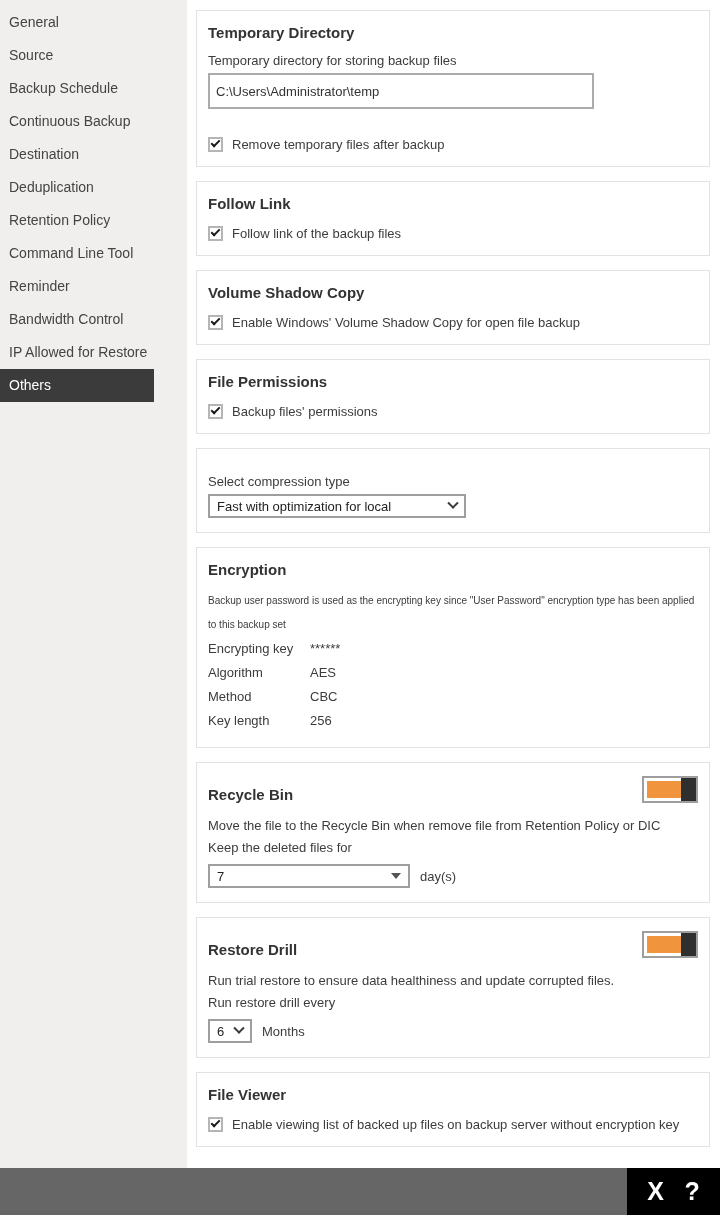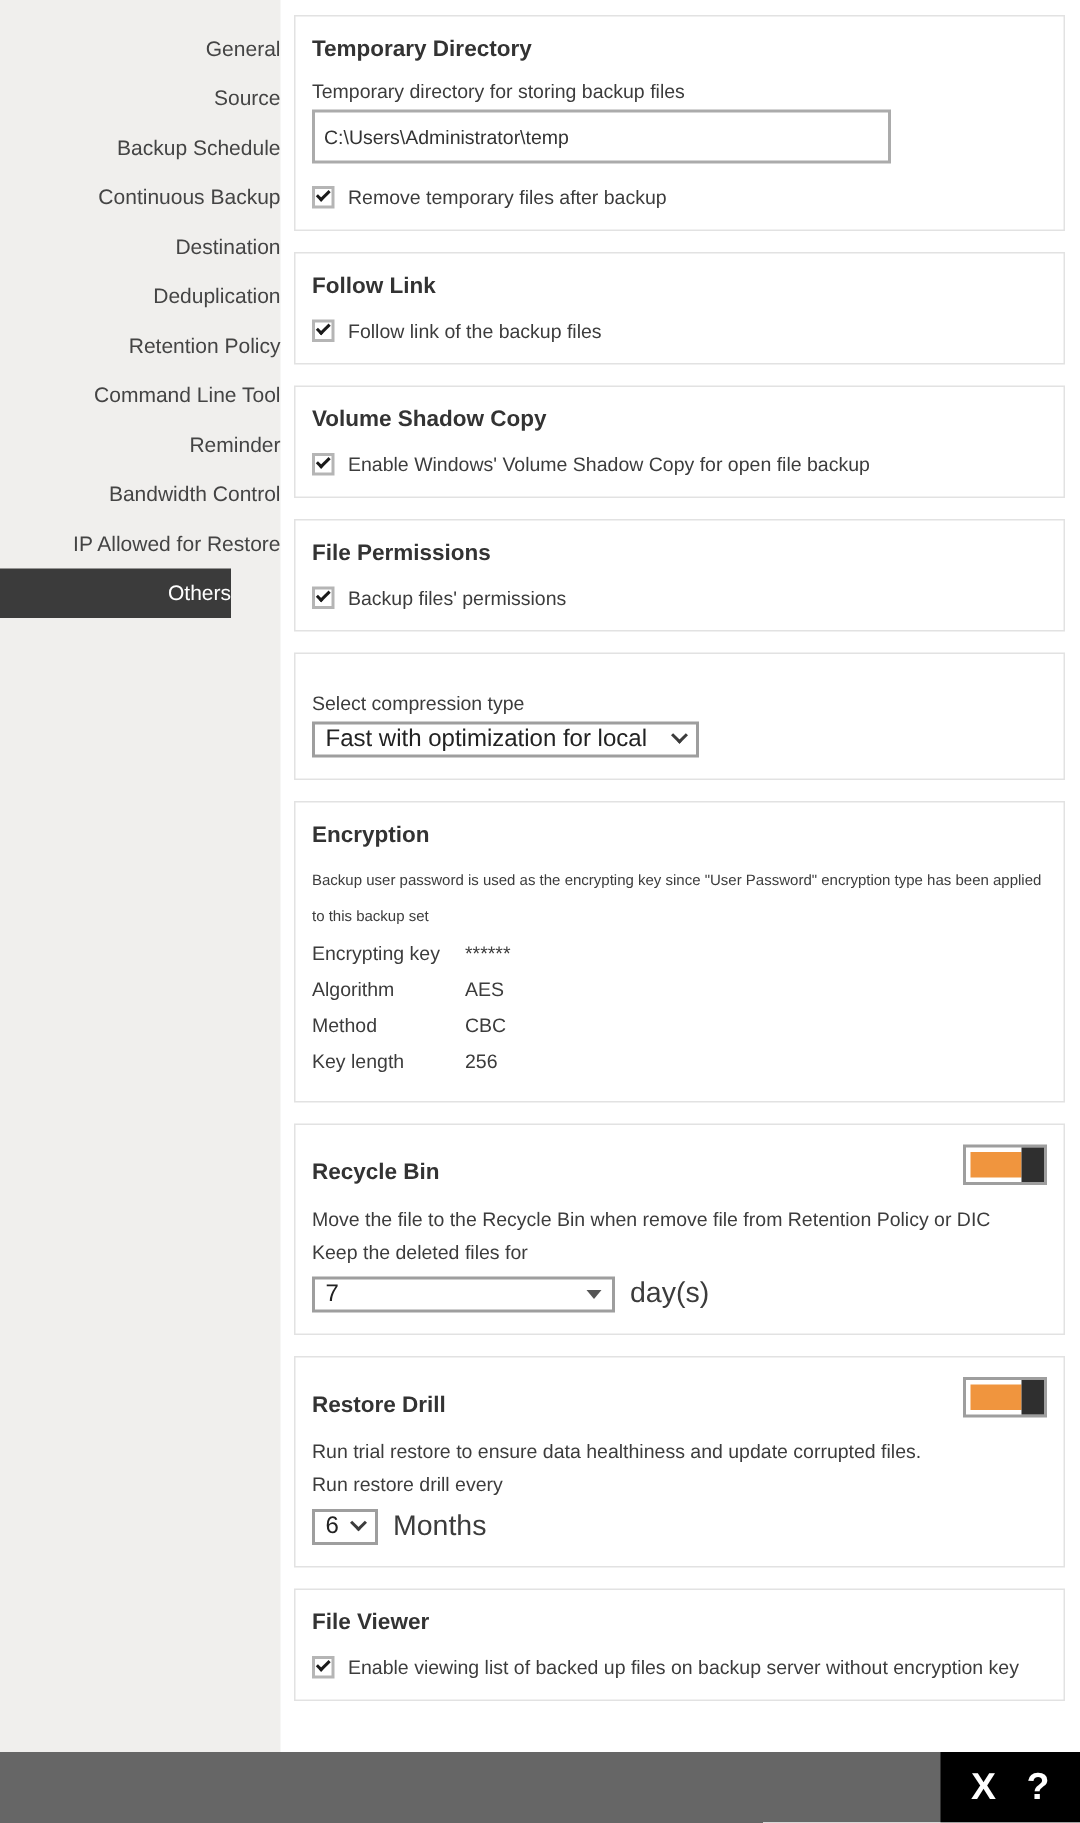--- a/index.html
+++ b/index.html
@@ -10,23 +10,22 @@
     color: #3c3c3c;
     display: flex;
     flex-direction: column;
   }
   .content-row { flex: 1; display: flex; min-height: 0; }
 
   
   .sidebar {
     width: 187px;
     background: #f0efed;
-    padding-top: 16px;
-    flex-shrink: 0;
-    text-align: right;
+    padding-top: 6px;
+    flex-shrink: 0;
   }
   .side-item {
     height: 33px;
     line-height: 33px;
     padding-left: 9px;
     font-size: 14px;
     color: #444444;
     cursor: pointer;
     white-space: nowrap;
   }
@@ -70,21 +69,21 @@
     font-size: 13px;
     font-family: "Liberation Sans", sans-serif;
     color: #333;
     background: #fff;
     display: block;
   }
   .check-row {
     display: flex;
     align-items: center;
     gap: 9px;
-    margin-top: 15px;
+    margin-top: 28px;
     font-size: 13px;
   }
   .checkbox {
     width: 15px; height: 15px;
     border: 2px solid #b5b5b5;
     background: #fff;
     position: relative;
     flex-shrink: 0;
     cursor: pointer;
   }
@@ -100,40 +99,40 @@
   
   .select {
     margin-top: 5px;
     height: 24px;
     border: 2px solid #9e9e9e;
     background: #fff;
     display: flex;
     align-items: center;
     justify-content: space-between;
     padding: 0 7px;
-    font-size: 16px;
+    font-size: 13px;
     color: #222;
     cursor: pointer;
   }
   .chevron {
     width: 8px; height: 8px;
     border-right: 2px solid #3c3c3c;
     border-bottom: 2px solid #3c3c3c;
     transform: rotate(45deg) translate(-2px, -2px);
     flex-shrink: 0;
   }
   .tri-down {
     width: 0; height: 0;
     border-left: 5px solid transparent;
     border-right: 5px solid transparent;
     border-top: 6px solid #555;
     flex-shrink: 0;
   }
   .inline-row { display: flex; align-items: center; gap: 10px; }
-  .unit-label { font-size: 19px; color: #3c3c3c; margin-top: 5px; }
+  .unit-label { font-size: 13px; color: #3c3c3c; margin-top: 5px; }
 
   
   .enc-desc { font-size: 10px; line-height: 24px; margin-top: 11px; max-width: 500px; }
   .enc-row { display: flex; font-size: 13px; line-height: 24px; }
   .enc-row .enc-label { width: 102px; flex-shrink: 0; }
 
   
   .toggle {
     width: 56px; height: 27px;
     border: 2px solid #9e9e9e;

